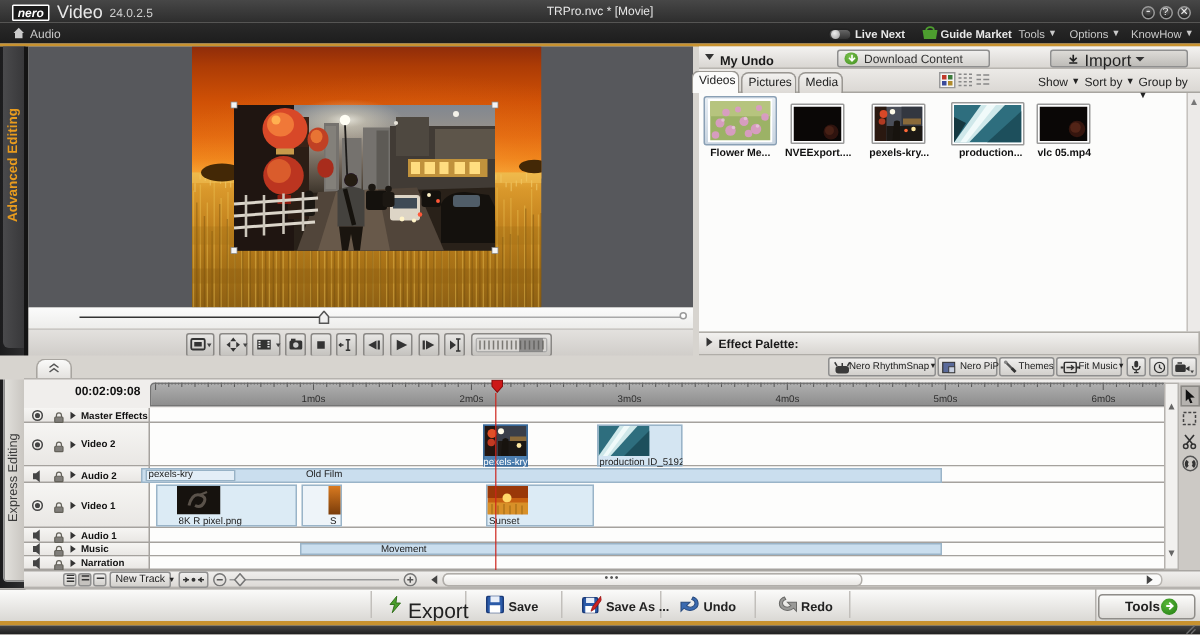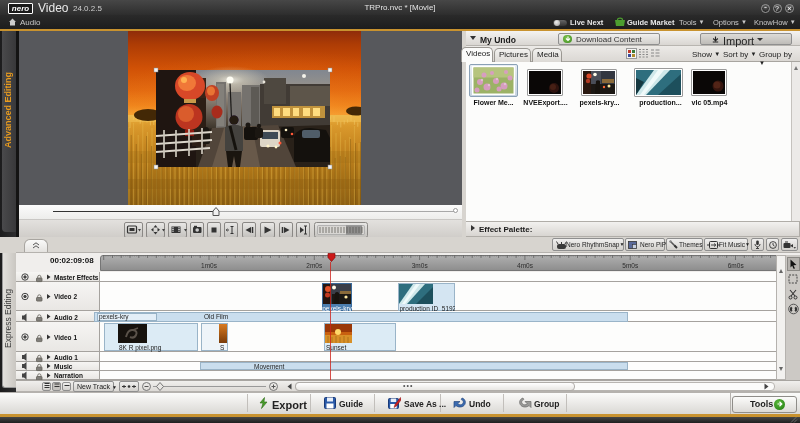--- a/index.html
+++ b/index.html
@@ -670,42 +670,42 @@
 <div class="ab" style="left:247px;top:394px;width:1px;height:18px;background:#c2bfbb;"></div>
 <div class="ab" style="left:310px;top:394px;width:1px;height:18px;background:#c2bfbb;"></div>
 <div class="ab" style="left:374px;top:394px;width:1px;height:18px;background:#c2bfbb;"></div>
 <div class="ab" style="left:440px;top:394px;width:1px;height:18px;background:#c2bfbb;"></div>
 <div class="ab" style="left:503px;top:394px;width:1px;height:18px;background:#c2bfbb;"></div>
 <div class="ab" style="left:566px;top:394px;width:1px;height:18px;background:#c2bfbb;"></div>
 <div class="ab" style="left:730px;top:392px;width:1px;height:22px;background:#b5b2ae;"></div>
 <svg class="ab" style="left:258px;top:397px;" width="11" height="12" viewBox="0 0 11 12">
     <path d="M6.5 0.5 L2 6 H5 L3.5 11.5 L9 5 H6 Z" fill="#4a9e2c" stroke="#2a6a14" stroke-width="0.6"></path>
   </svg>
-<div class="ab" style="left:272px;top:398.5px;font-size:11px;font-weight:bold;color:#222;">Export</div>
+<div class="ab" style="left:272px;top:398.5px;font-size:14px;font-weight:normal;color:#222;">Export</div>
 <svg class="ab" style="left:324px;top:397px;" width="12" height="12" viewBox="0 0 12 12">
     <rect x="0.5" y="0.5" width="11" height="11" rx="1" fill="#2a5aa8" stroke="#1a3a78"></rect>
     <rect x="3" y="0.5" width="6" height="4" fill="#e8eef8"></rect>
     <rect x="2.5" y="6.5" width="7" height="5" fill="#fff"></rect>
   </svg>
-<div class="ab" style="left:339px;top:398.5px;font-size:8.5px;font-weight:bold;color:#222;">Guide</div>
+<div class="ab" style="left:339px;top:398.5px;font-size:8.5px;font-weight:bold;color:#222;">Save</div>
 <svg class="ab" style="left:388px;top:397px;" width="13" height="12" viewBox="0 0 13 12">
     <rect x="0.5" y="1.5" width="10" height="10" rx="1" fill="#2a5aa8" stroke="#1a3a78"></rect>
     <rect x="2.7" y="1.5" width="5.5" height="3.5" fill="#e8eef8"></rect>
     <rect x="2.2" y="7" width="6.5" height="4.5" fill="#fff"></rect>
     <path d="M12.5 0.5 L7 7.5 L6 10.5 L8.5 9 L13 3 Z" fill="#cc2222" stroke="#881111" stroke-width="0.5"></path>
   </svg>
 <div class="ab" style="left:404px;top:398.5px;font-size:8.5px;font-weight:bold;color:#222;">Save As ...</div>
 <svg class="ab" style="left:453px;top:397px;" width="14" height="12" viewBox="0 0 14 12">
     <path d="M5 1 C1.5 2 0.5 6 3 8.5 C5 10.5 9 10.5 11 8.5 L13 10.5 L13 4.5 L7 4.5 L9.3 6.8 C8 8.2 5.5 8.2 4.3 6.8 C3 5.3 3.8 3 5.8 2.6 Z" fill="#3a6ab0" stroke="#26497e" stroke-width="0.7" transform="scale(-1,1) translate(-14,0)"></path>
   </svg>
 <div class="ab" style="left:469px;top:398.5px;font-size:8.5px;font-weight:bold;color:#222;">Undo</div>
 <svg class="ab" style="left:518px;top:397px;" width="14" height="12" viewBox="0 0 14 12">
     <path d="M5 1 C1.5 2 0.5 6 3 8.5 C5 10.5 9 10.5 11 8.5 L13 10.5 L13 4.5 L7 4.5 L9.3 6.8 C8 8.2 5.5 8.2 4.3 6.8 C3 5.3 3.8 3 5.8 2.6 Z" fill="#9a9a98" stroke="#6a6a68" stroke-width="0.7"></path>
   </svg>
-<div class="ab" style="left:534px;top:398.5px;font-size:8.5px;font-weight:bold;color:#222;">Group</div>
+<div class="ab" style="left:534px;top:398.5px;font-size:8.5px;font-weight:bold;color:#222;">Redo</div>
 <div class="ab" style="left:732px;top:395.5px;width:65px;height:17.5px;background:linear-gradient(#fcfcfb,#dcdad6);border:1px solid #8f8d89;border-radius:3px;"></div>
 <div class="ab" style="left:750px;top:399px;font-size:9px;font-weight:bold;color:#222;">Tools</div>
 <div class="ab" style="left:774px;top:398.5px;width:11px;height:11px;border-radius:50%;background:radial-gradient(circle at 40% 35%,#5ab83a,#1f7a10);"></div>
 <svg class="ab" style="left:776.5px;top:401px;" width="6" height="6" viewBox="0 0 6 6">
     <path d="M0.5 3 H4 M2.5 0.8 L4.8 3 L2.5 5.2" stroke="#fff" stroke-width="1.2" fill="none"></path>
   </svg>
 
 <div class="ab" style="left:0;top:414px;width:800px;height:2.5px;background:#c8922f;"></div>
 <div class="ab" style="left:0;top:416.5px;width:800px;height:6.5px;background:linear-gradient(#454545,#1e1e1e);"></div>
 <svg class="ab" style="left:789px;top:416.5px;" width="9" height="6" viewBox="0 0 9 6">

